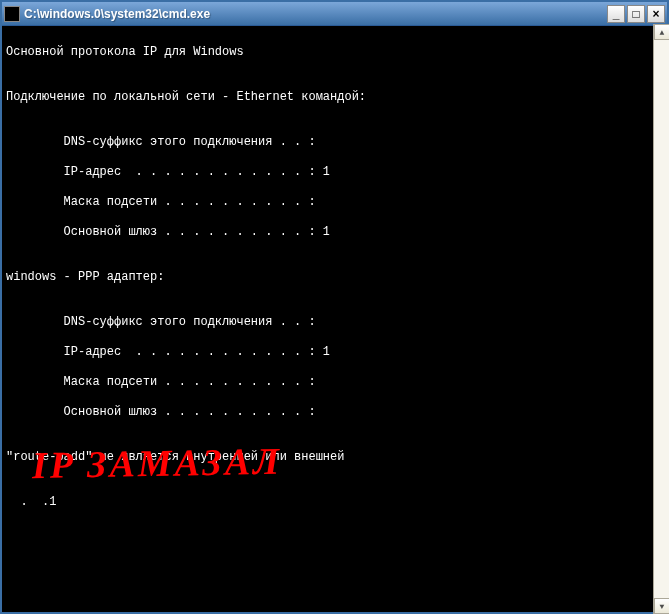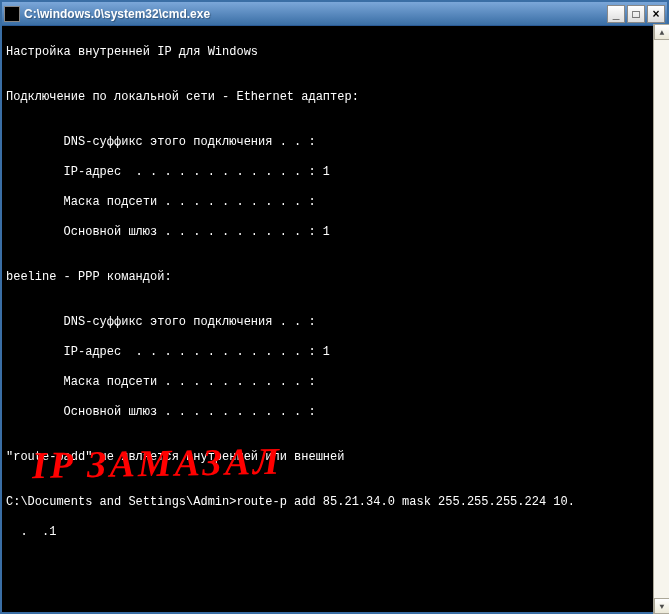--- a/index.html
+++ b/index.html
@@ -142,39 +142,38 @@
     <div class="titlebar-icon"></div>
     <div class="titlebar-text">C:\windows.0\system32\cmd.exe</div>
     <div class="titlebar-buttons">
       <div class="titlebar-btn">_</div>
       <div class="titlebar-btn">□</div>
       <div class="titlebar-btn close">×</div>
     </div>
   </div>
 
   <div class="console">
-<span class="console-line">Настройка внутренней IP для Windows</span>
+<span class="console-line">Основной протокола IP для Windows</span>
 <span class="console-line"></span>
-<span class="console-line">Подключение по локальной сети - Ethernet адаптер:</span>
+<span class="console-line">Подключение по локальной сети - Ethernet командой:</span>
 <span class="console-line"></span>
 <span class="console-line"><span>        DNS-суффикс этого подключения . . :</span> <span class="smudge">   </span></span>
 <span class="console-line"><span>        IP-адрес  . . . . . . . . . . . . : 1</span><span class="smudge">          </span></span>
 <span class="console-line"><span>        Маска подсети . . . . . . . . . . :</span> <span class="smudge">          </span></span>
 <span class="console-line"><span>        Основной шлюз . . . . . . . . . . : 1</span><span class="smudge">        </span></span>
 <span class="console-line"></span>
-<span class="console-line">beeline - PPP командой:</span>
+<span class="console-line">windows - PPP адаптер:</span>
 <span class="console-line"></span>
 <span class="console-line">        DNS-суффикс этого подключения . . :</span>
 <span class="console-line"><span>        IP-адрес  . . . . . . . . . . . . : 1</span><span class="smudge">            </span></span>
 <span class="console-line"><span>        Маска подсети . . . . . . . . . . :</span> <span class="smudge">              </span></span>
 <span class="console-line"><span>        Основной шлюз . . . . . . . . . . :</span> <span class="smudge">            </span></span>
 <span class="console-line"></span>
 <span class="console-line">"route-padd" не является внутренней или внешней</span>
 <span class="console-line"></span>
-<span class="console-line">C:\Documents and Settings\Admin&gt;route-p add 85.21.34.0 mask 255.255.255.224 10.</span>
 <span class="console-line">  .  .1</span>
 
 
 <span class="console-line"></span>
 
 <span class="console-line"></span>
 
 
 <span class="console-line"></span>
 

